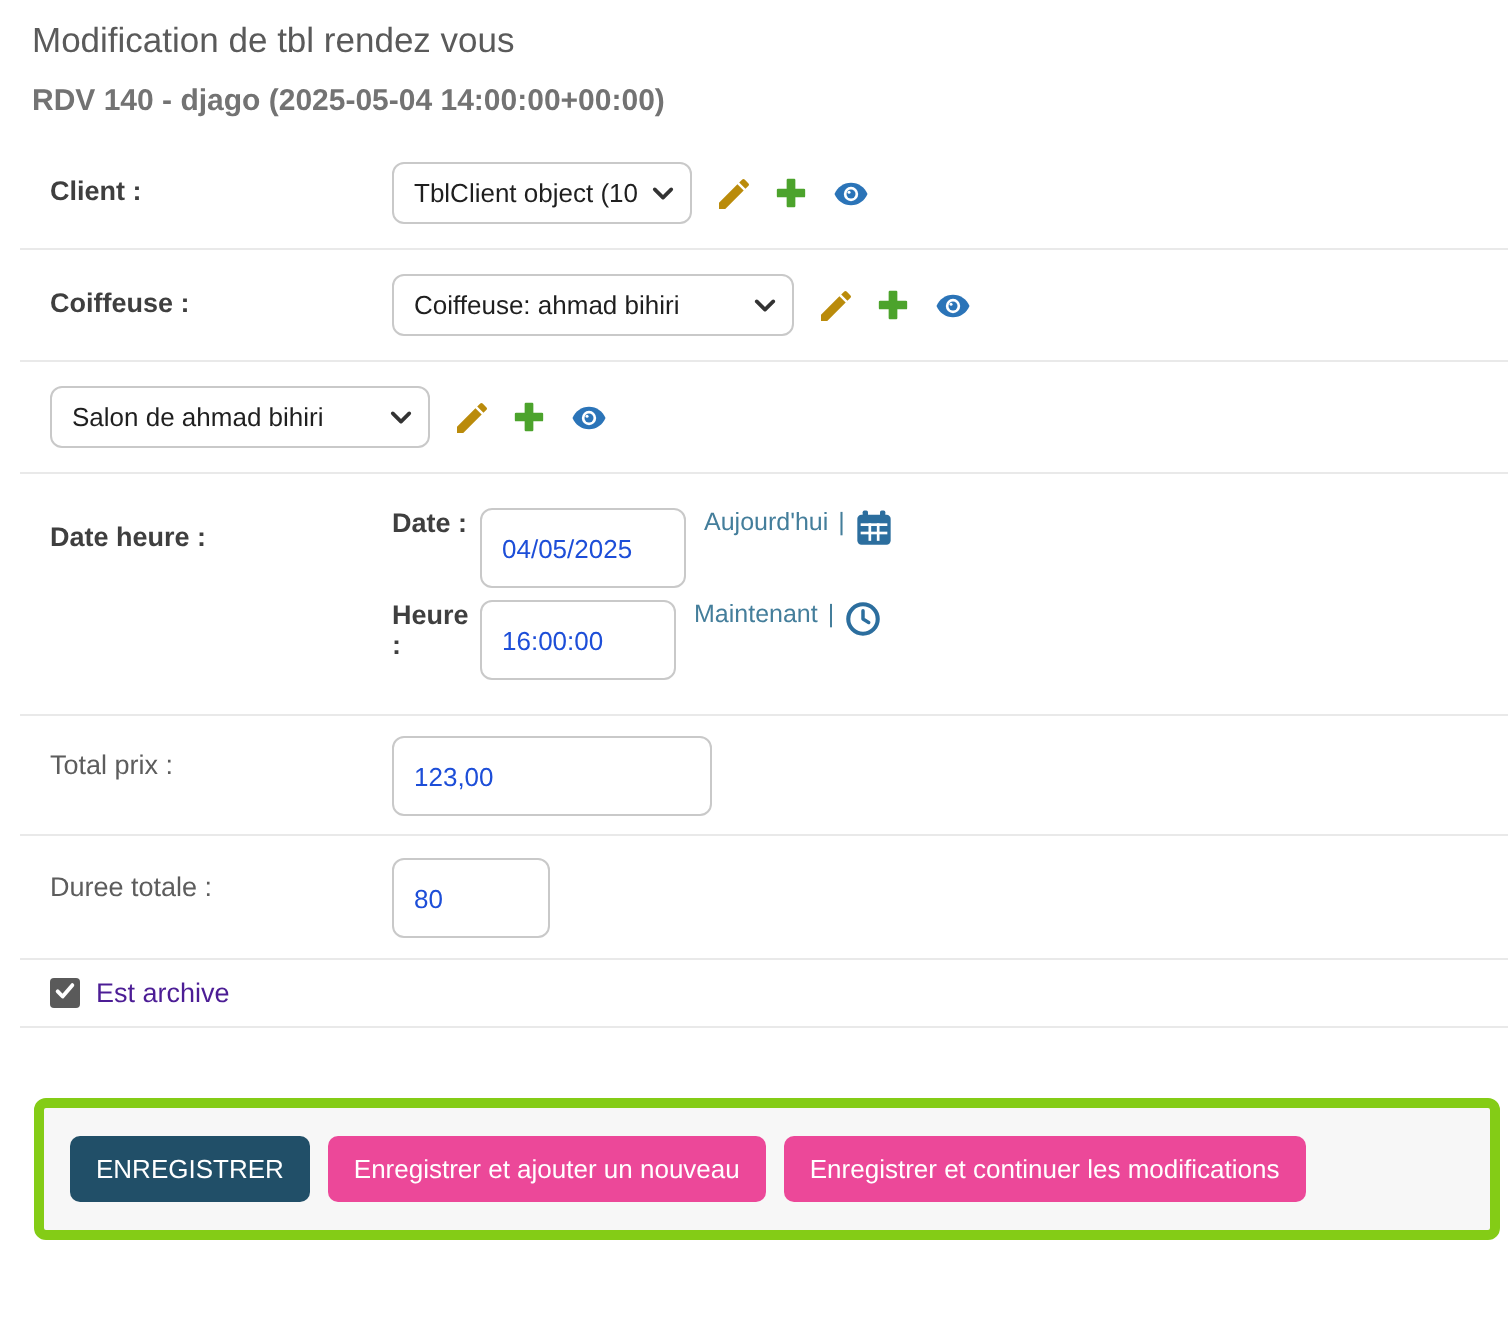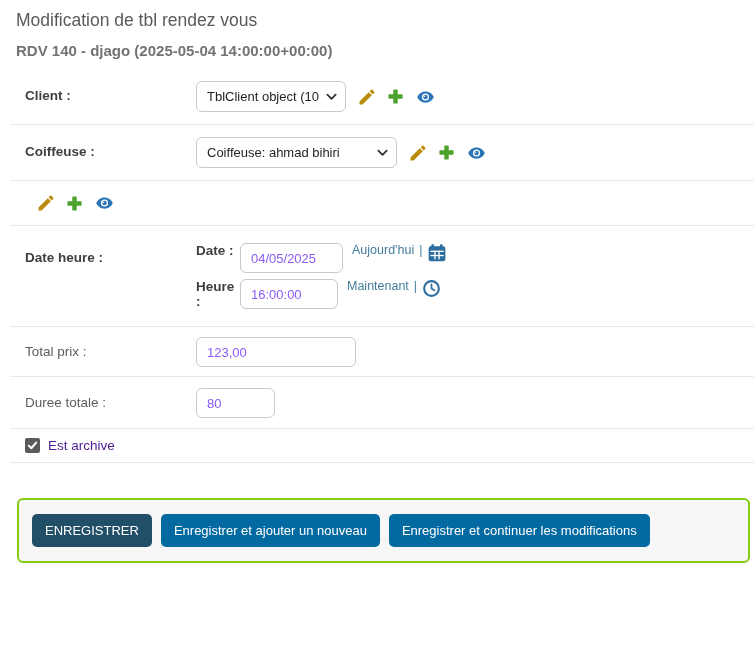--- a/index.html
+++ b/index.html
@@ -71,22 +71,22 @@
     background: none; border: none; padding: 0; margin-right: 9px;
     cursor: pointer; line-height: 0; display: inline-block;
   }
 
   
   input[type="text"] {
     border: 1px solid #c9c9c9;
     border-radius: 6px;
     font-family: "Liberation Sans", sans-serif;
     font-size: 13px;
-    color: #8b5cf6;
-    height: 30px;
+    color: #1d4ed8;
+    height: 40px;
     padding: 0 10px;
     background: #fff;
   }
   .inp-date  { width: 103px; }
   .inp-time  { width: 98px;  }
   .inp-prix  { width: 160px; }
   .inp-duree { width: 79px;  }
 
   
   .dt-stack { display: flex; flex-direction: column; }
@@ -110,39 +110,39 @@
     background: #5a5a5a; display: inline-flex;
     align-items: center; justify-content: center;
     cursor: pointer; flex-shrink: 0;
   }
   .checkbox-label { margin-left: 8px; font-size: 13.5px; color: #4c1d95; }
 
   
   .submit-row {
     margin: 35px 4px 0 17px;
     background: #f7f7f7;
-    border: 2px solid #84cc16;
+    border: 5px solid #84cc16;
     border-radius: 6px;
     padding: 14px 13px;
     display: flex;
     align-items: flex-end;
   }
   .btn {
     border: none;
     border-radius: 5px;
     color: #ffffff;
     font-family: "Liberation Sans", sans-serif;
     font-size: 13px;
     padding: 9px 13px;
     cursor: pointer;
     margin-right: 9px;
     white-space: nowrap;
   }
   .btn-primary   { background: #214F68; }
-  .btn-secondary { background: #0369a1; }
+  .btn-secondary { background: #ec4899; }
 </style>
 </head>
 <body>
 
 <h1 class="page-title">Modification de tbl rendez vous</h1>
 <h2 class="object-title">RDV 140 - djago (2025-05-04 14:00:00+00:00)</h2>
 
 <form id="main-form">
 
   <div class="form-row">
@@ -224,20 +224,30 @@
                 <circle cx="10.7" cy="10.9" r="1" fill="#fff"></circle>
               </svg>
           </span>
         </button>
       </span>
     </div>
   </div>
 
   <div class="form-row">
     <div class="field-col">
+      <span class="select-wrap w-salon">
+        <select>
+          <option>Salon de ahmad bihiri</option>
+        </select>
+        <span class="chev">
+          <svg width="11" height="8" viewBox="0 0 12 8">
+              <path d="M1.5 1.5l4.5 4.5 4.5-4.5" stroke="#333" stroke-width="2" fill="none" stroke-linecap="round" stroke-linejoin="round"></path>
+            </svg>
+        </span>
+      </span>
       <span class="rel-icons">
         <button type="button" class="icon-btn">
           <span>
             <svg width="20" height="20" viewBox="0 0 24 24">
                 <path fill="#BA8B0B" d="M3 17.25V21h3.75L17.81 9.94l-3.75-3.75L3 17.25zM20.71 7.04a1 1 0 0 0 0-1.41l-2.34-2.34a1 1 0 0 0-1.41 0l-1.83 1.83 3.75 3.75 1.83-1.83z"></path>
               </svg>
           </span>
         </button>
         <button type="button" class="icon-btn">
           <span>

